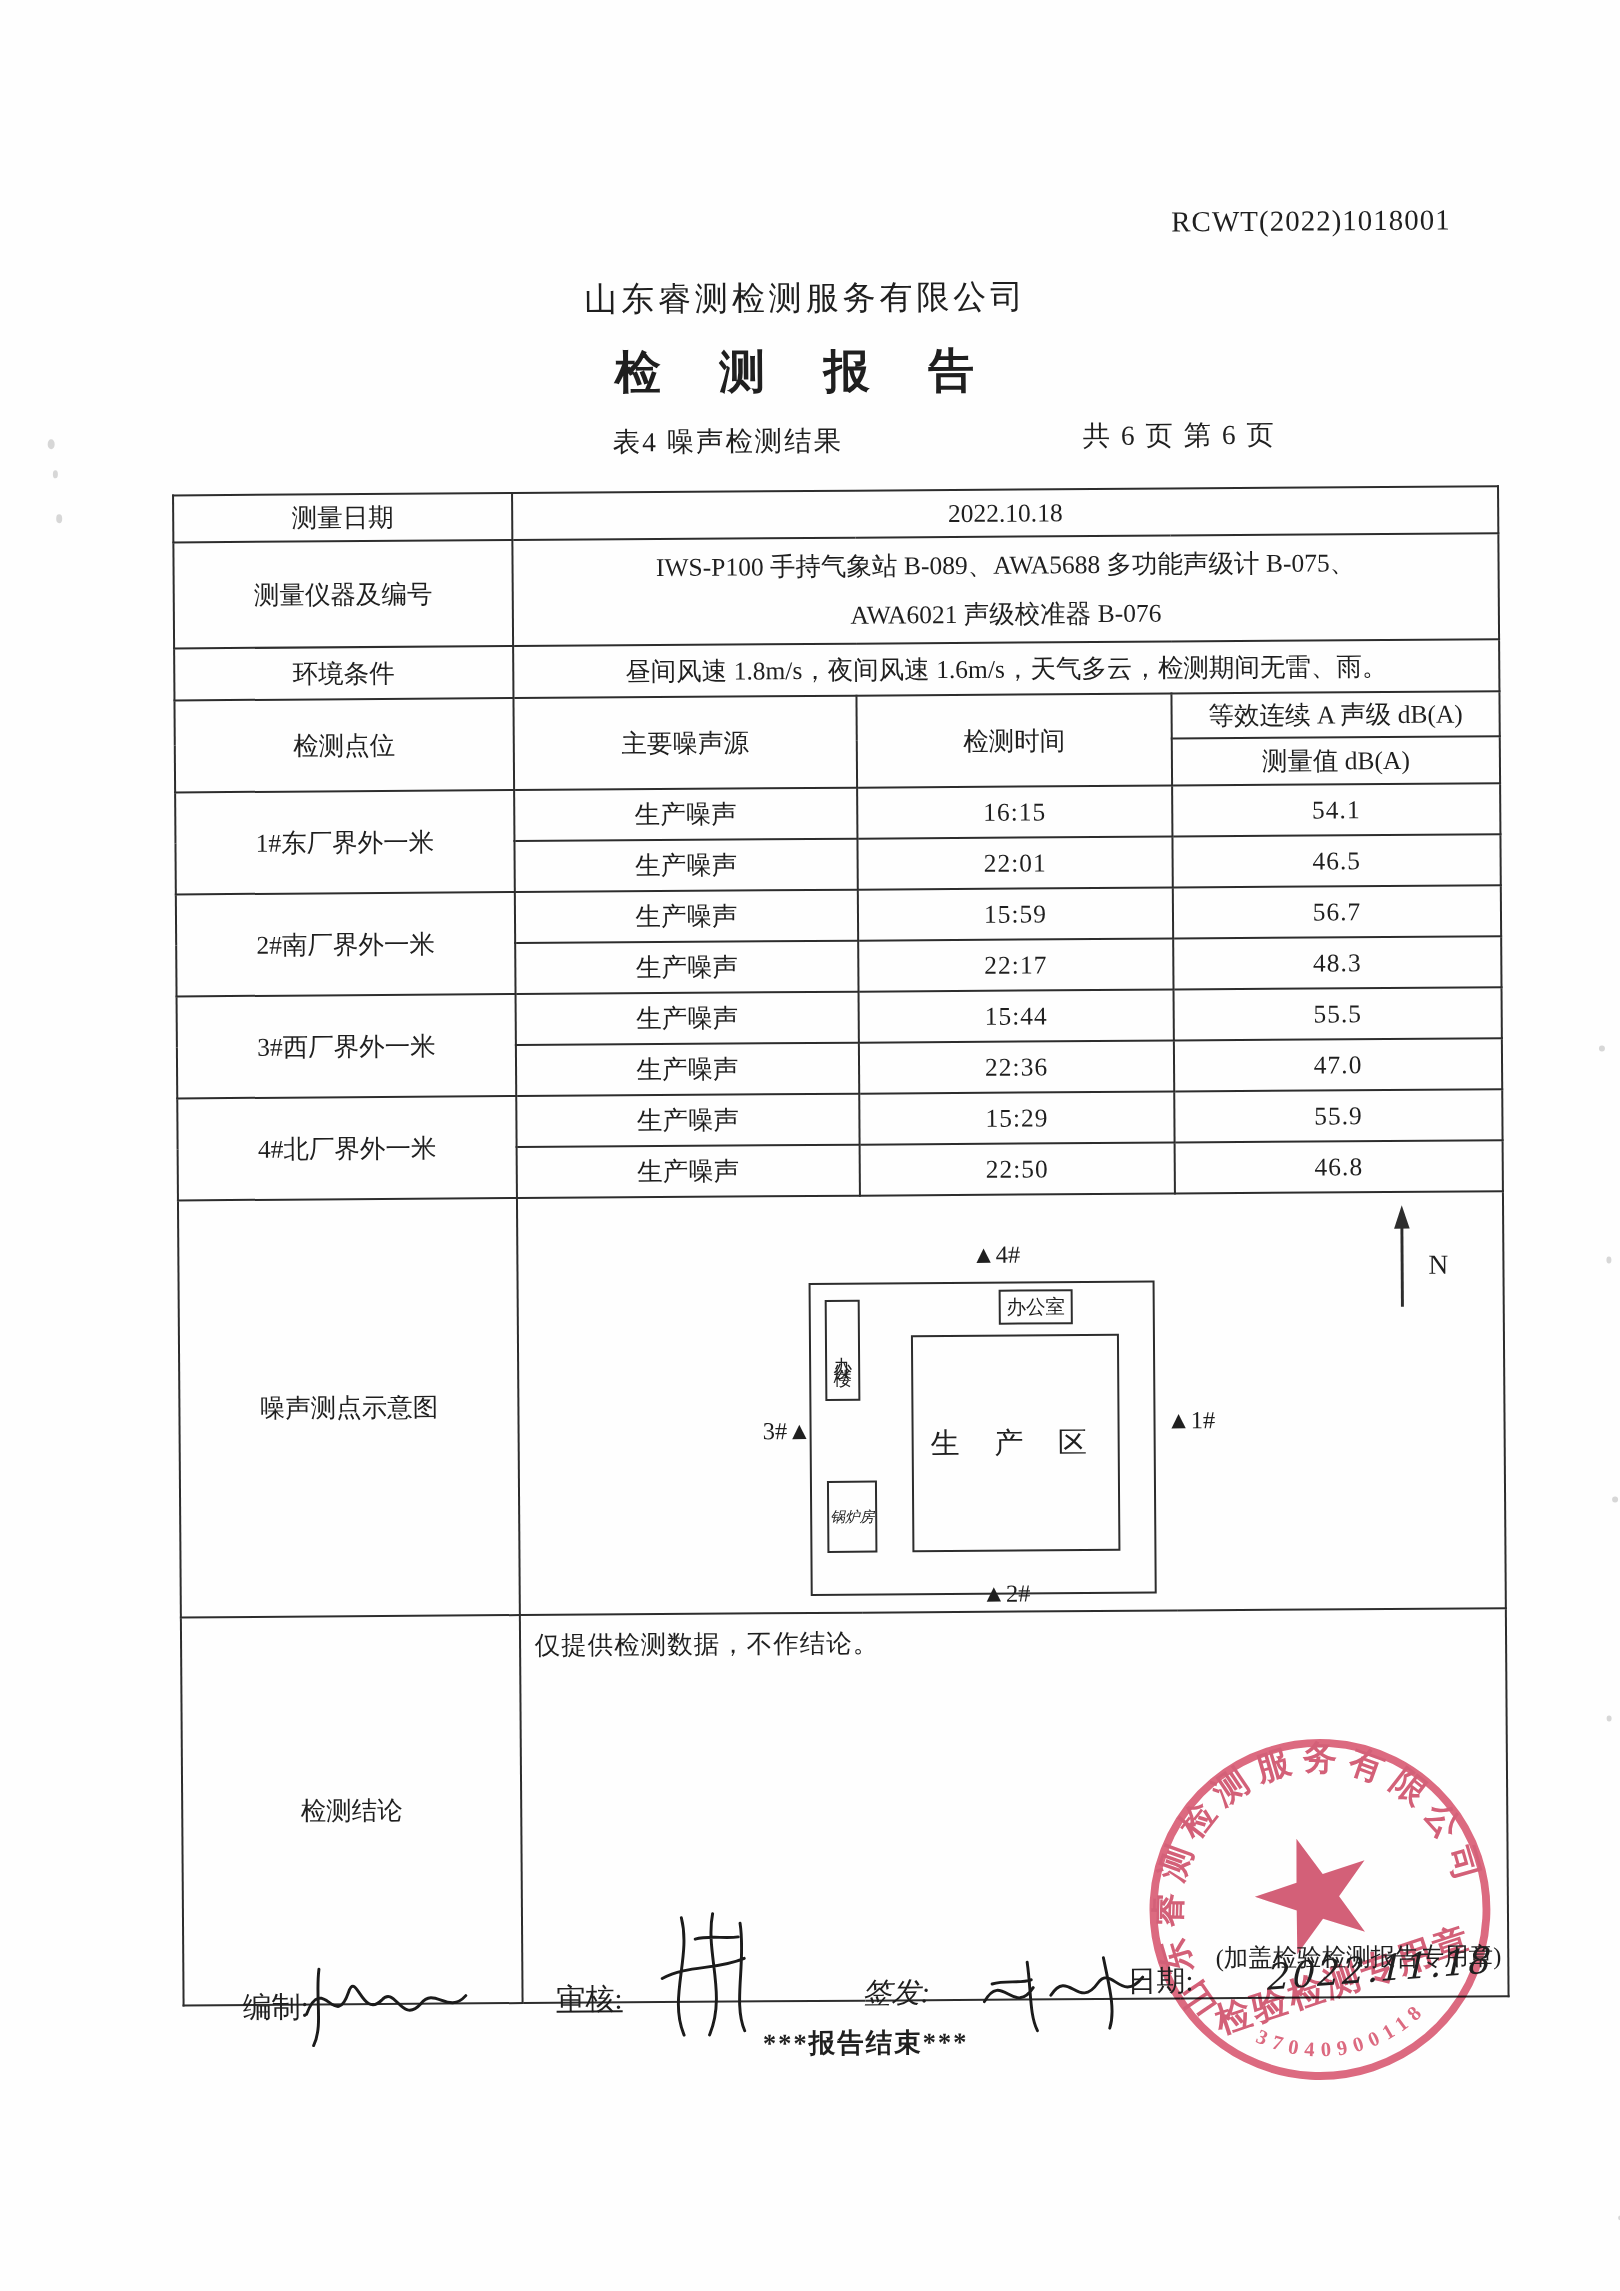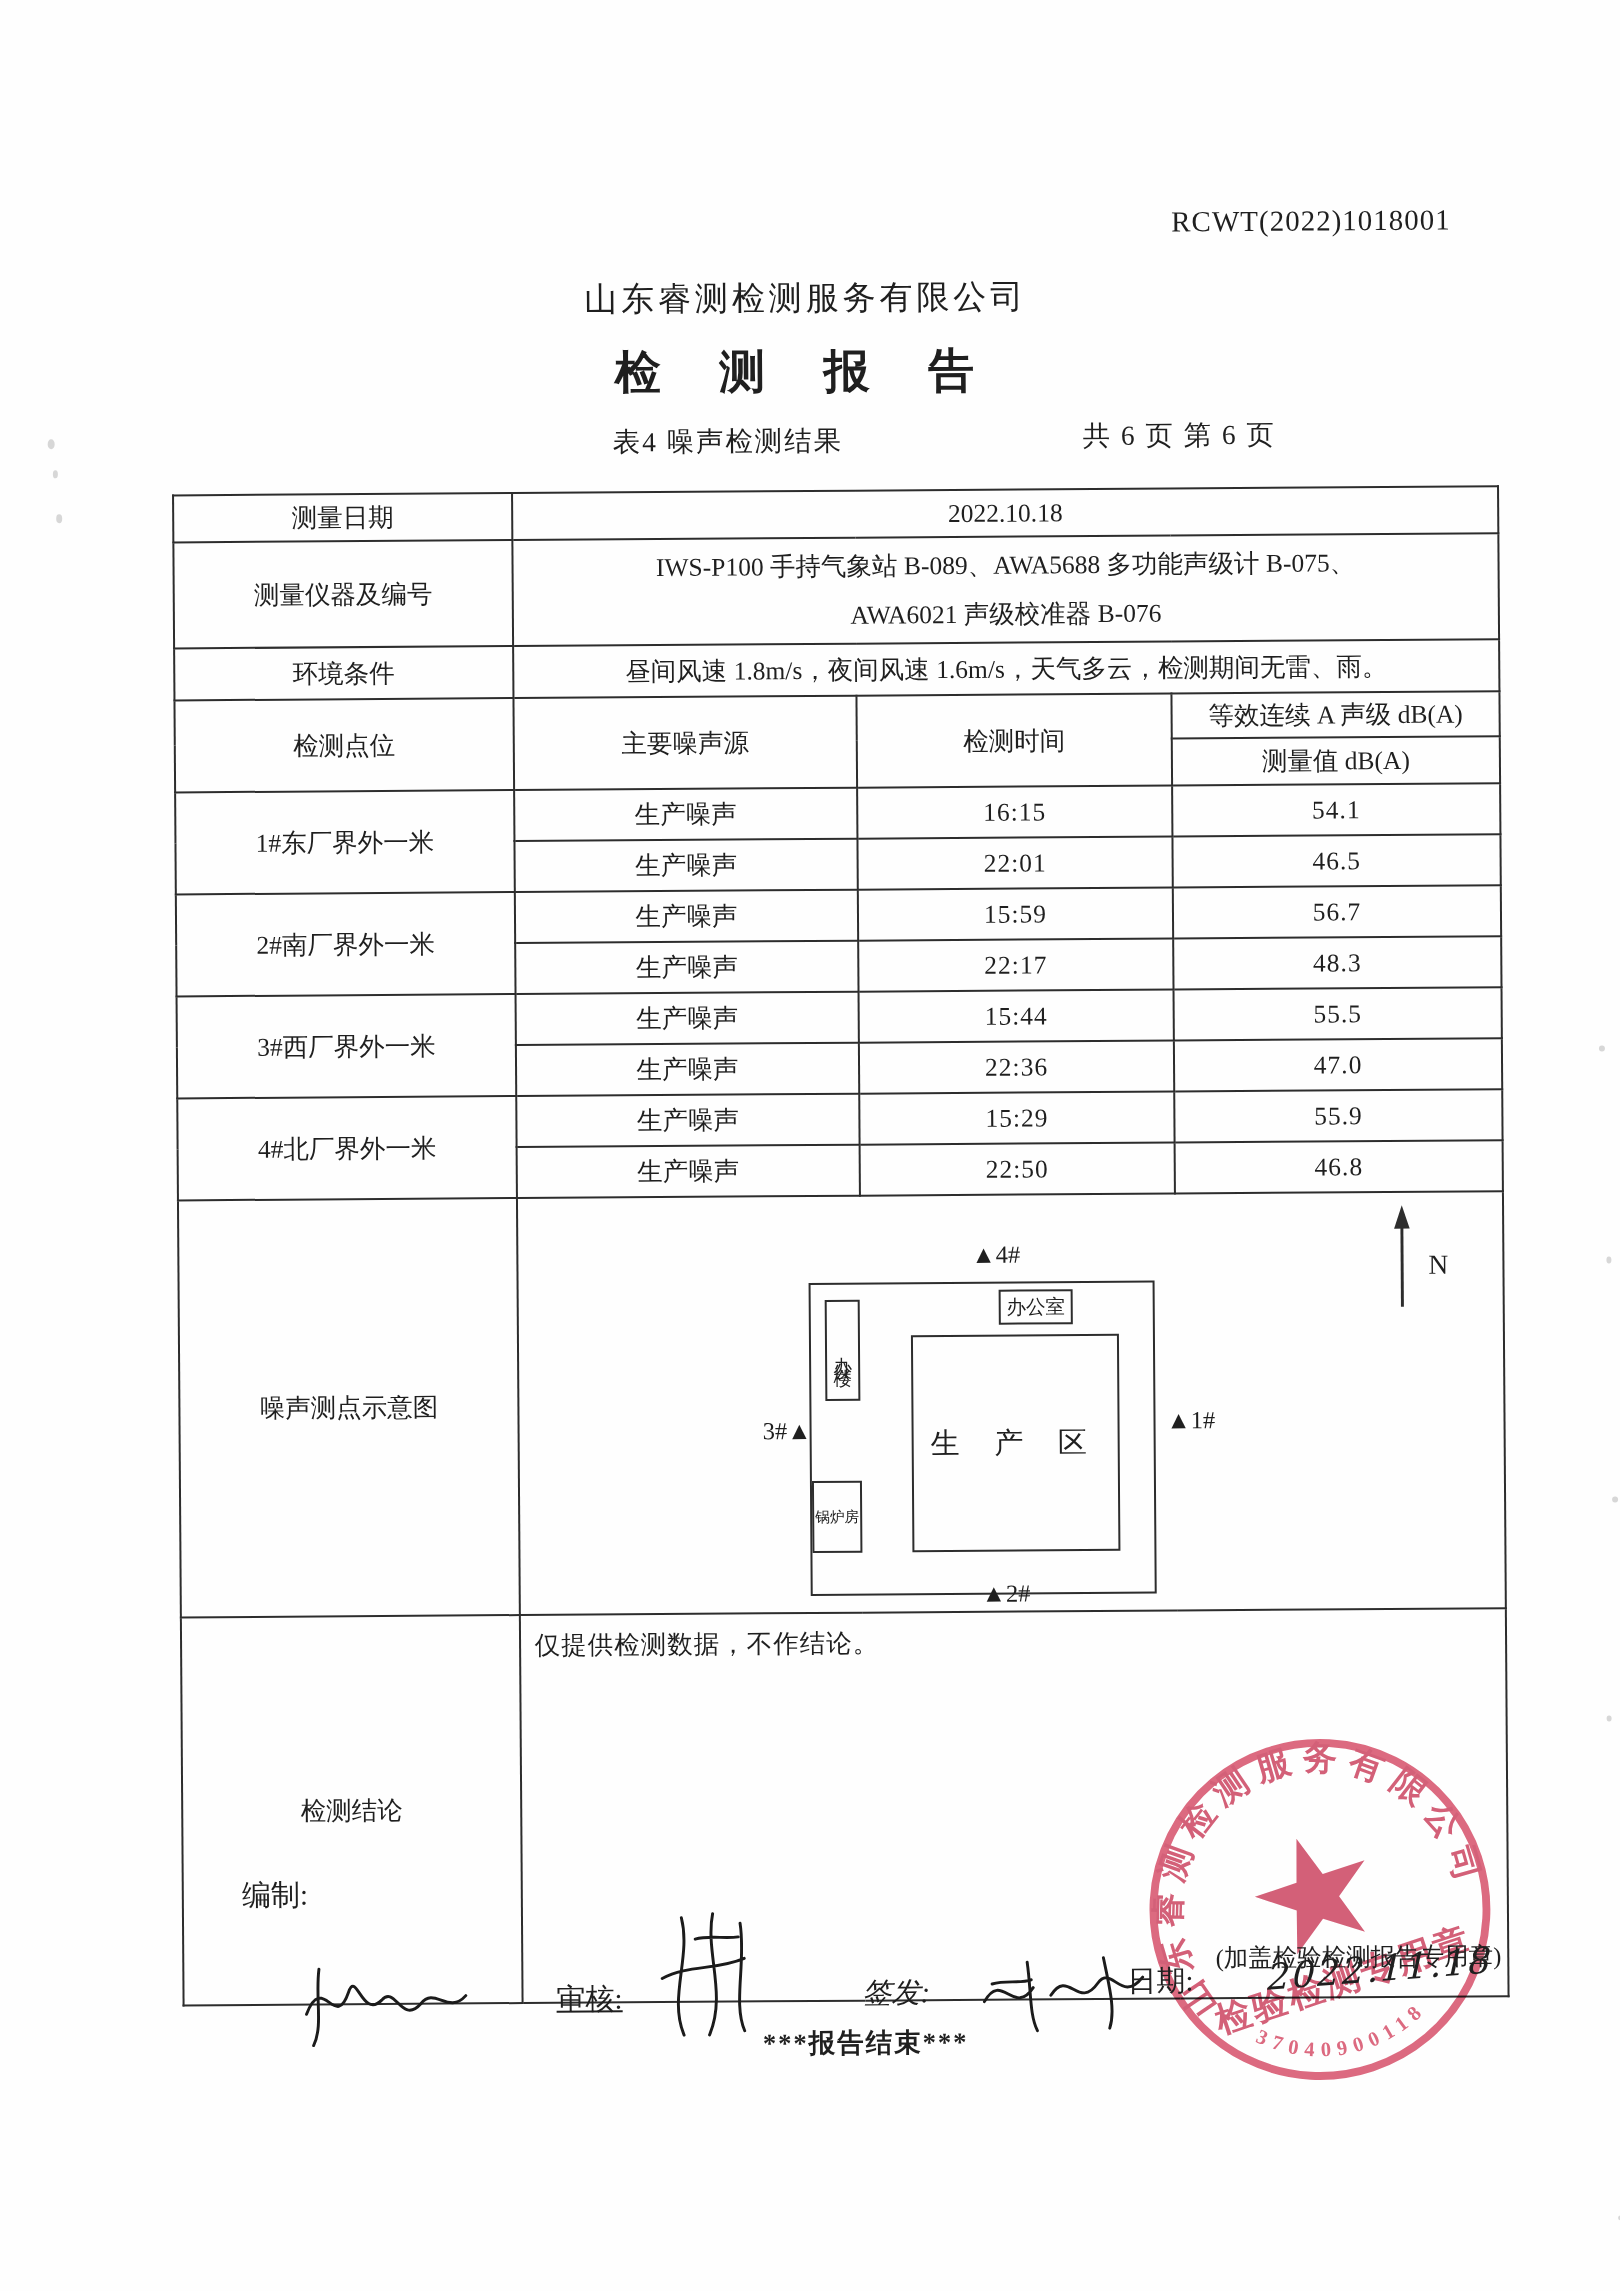--- a/index.html
+++ b/index.html
@@ -151,21 +151,21 @@
       <td class="num">46.8</td>
     </tr>
 
     <tr class="r-diagram">
       <td class="lbl">噪声测点示意图</td>
       <td colspan="3" class="diagram-cell">
         <div class="dg dg-outer" style="left:290px;top:86px;width:346px;height:313px;"></div>
         <div class="dg dg-box dg-office-room" style="left:480px;top:94px;width:74px;height:35px;">办公室</div>
         <div class="dg dg-box dg-office-bldg" style="left:306px;top:103px;width:35px;height:101px;">办公楼</div>
         <div class="dg dg-box dg-prod" style="left:392px;top:139px;width:208px;height:217px;">生 产 区</div>
-        <div class="dg dg-box dg-boiler" style="left:292px;top:284px;width:50px;height:72px;">锅炉房</div>
+        <div class="dg dg-box dg-boiler" style="left:307px;top:284px;width:50px;height:72px;font-style:italic;">锅炉房</div>
         <div class="dg dg-pt" style="left:453px;top:45px;">▲4#</div>
         <div class="dg dg-pt" style="left:243px;top:220px;">3#▲</div>
         <div class="dg dg-pt" style="left:647px;top:212px;">▲1#</div>
         <div class="dg dg-pt" style="left:461px;top:384px;z-index:3;">▲2#</div>
         <svg class="dg" style="left:872px;top:11.8px;" width="39" height="110" viewBox="0 0 40 112">
           <line x1="12" y1="104" x2="12" y2="16" stroke="#2d2d2d" stroke-width="3"></line>
           <polygon points="12,0 4,24 20,24" fill="#2d2d2d"></polygon>
         </svg>
         <div class="dg dg-n" style="left:910px;top:57px;">N</div>
       </td>
@@ -190,21 +190,21 @@
       </text>
       <polygon points="0,-76 14.1,-33.4 59,-33.2 22.8,-6.6 36.4,36.2 0,10 -36.4,36.2 -22.8,-6.6 -59,-33.2 -14.1,-33.4" fill="#cc4460"></polygon>
       <text x="0" y="88" text-anchor="middle" font-size="36" font-weight="bold" letter-spacing="3" fill="#cc4460">检验检测专用章</text>
       <path id="sealArcB" d="M -114.9 96.4 A 150 150 0 0 0 114.9 96.4" fill="none"></path>
       <text font-size="21" font-weight="bold" letter-spacing="7" fill="#d6506a">
         <textPath href="#sealArcB" startOffset="14">37040900118</textPath>
       </text>
     </g>
   </svg>
 
-  <div class="sig-label" style="left:235px;top:1872px;">编制:</div>
+  <div class="sig-label" style="left:235px;top:1984px;">编制:</div>
   <svg class="scribble" style="left:294px;top:1952px;" width="176" height="98" viewBox="0 0 180 100">
     <path d="M18,14 C14,44 22,72 12,92 M5,60 C22,16 34,78 48,38 C56,14 62,66 82,46 C96,30 102,72 122,50 C136,32 150,62 168,42" fill="none" stroke="#1b1b1b" stroke-width="3" stroke-linecap="round"></path>
   </svg>
   <div class="sig-label" style="left:549px;top:1978px;text-decoration:underline;">审核:</div>
   <svg class="scribble" style="left:639px;top:1909px;" width="147" height="132" viewBox="0 0 150 135">
     <path d="M36,8 C46,48 22,90 38,128 M68,4 C60,44 82,86 64,128 M16,70 C42,56 72,62 100,50 M96,14 C102,54 88,96 100,124 M50,30 C64,26 80,30 94,28" fill="none" stroke="#1b1b1b" stroke-width="3" stroke-linecap="round"></path>
   </svg>
   <div class="sig-label" style="left:855px;top:1974px;font-style:italic;">签发:</div>
   <svg class="scribble" style="left:965px;top:1952px;" width="186" height="88" viewBox="0 0 190 90">
     <path d="M12,52 C30,20 42,68 62,38 M56,12 C60,42 58,66 66,82 M80,46 C98,18 108,62 128,34 C142,14 152,56 174,28 M134,8 C140,38 146,62 140,80 M20,34 C34,30 48,34 60,30" fill="none" stroke="#1b1b1b" stroke-width="3" stroke-linecap="round"></path>

